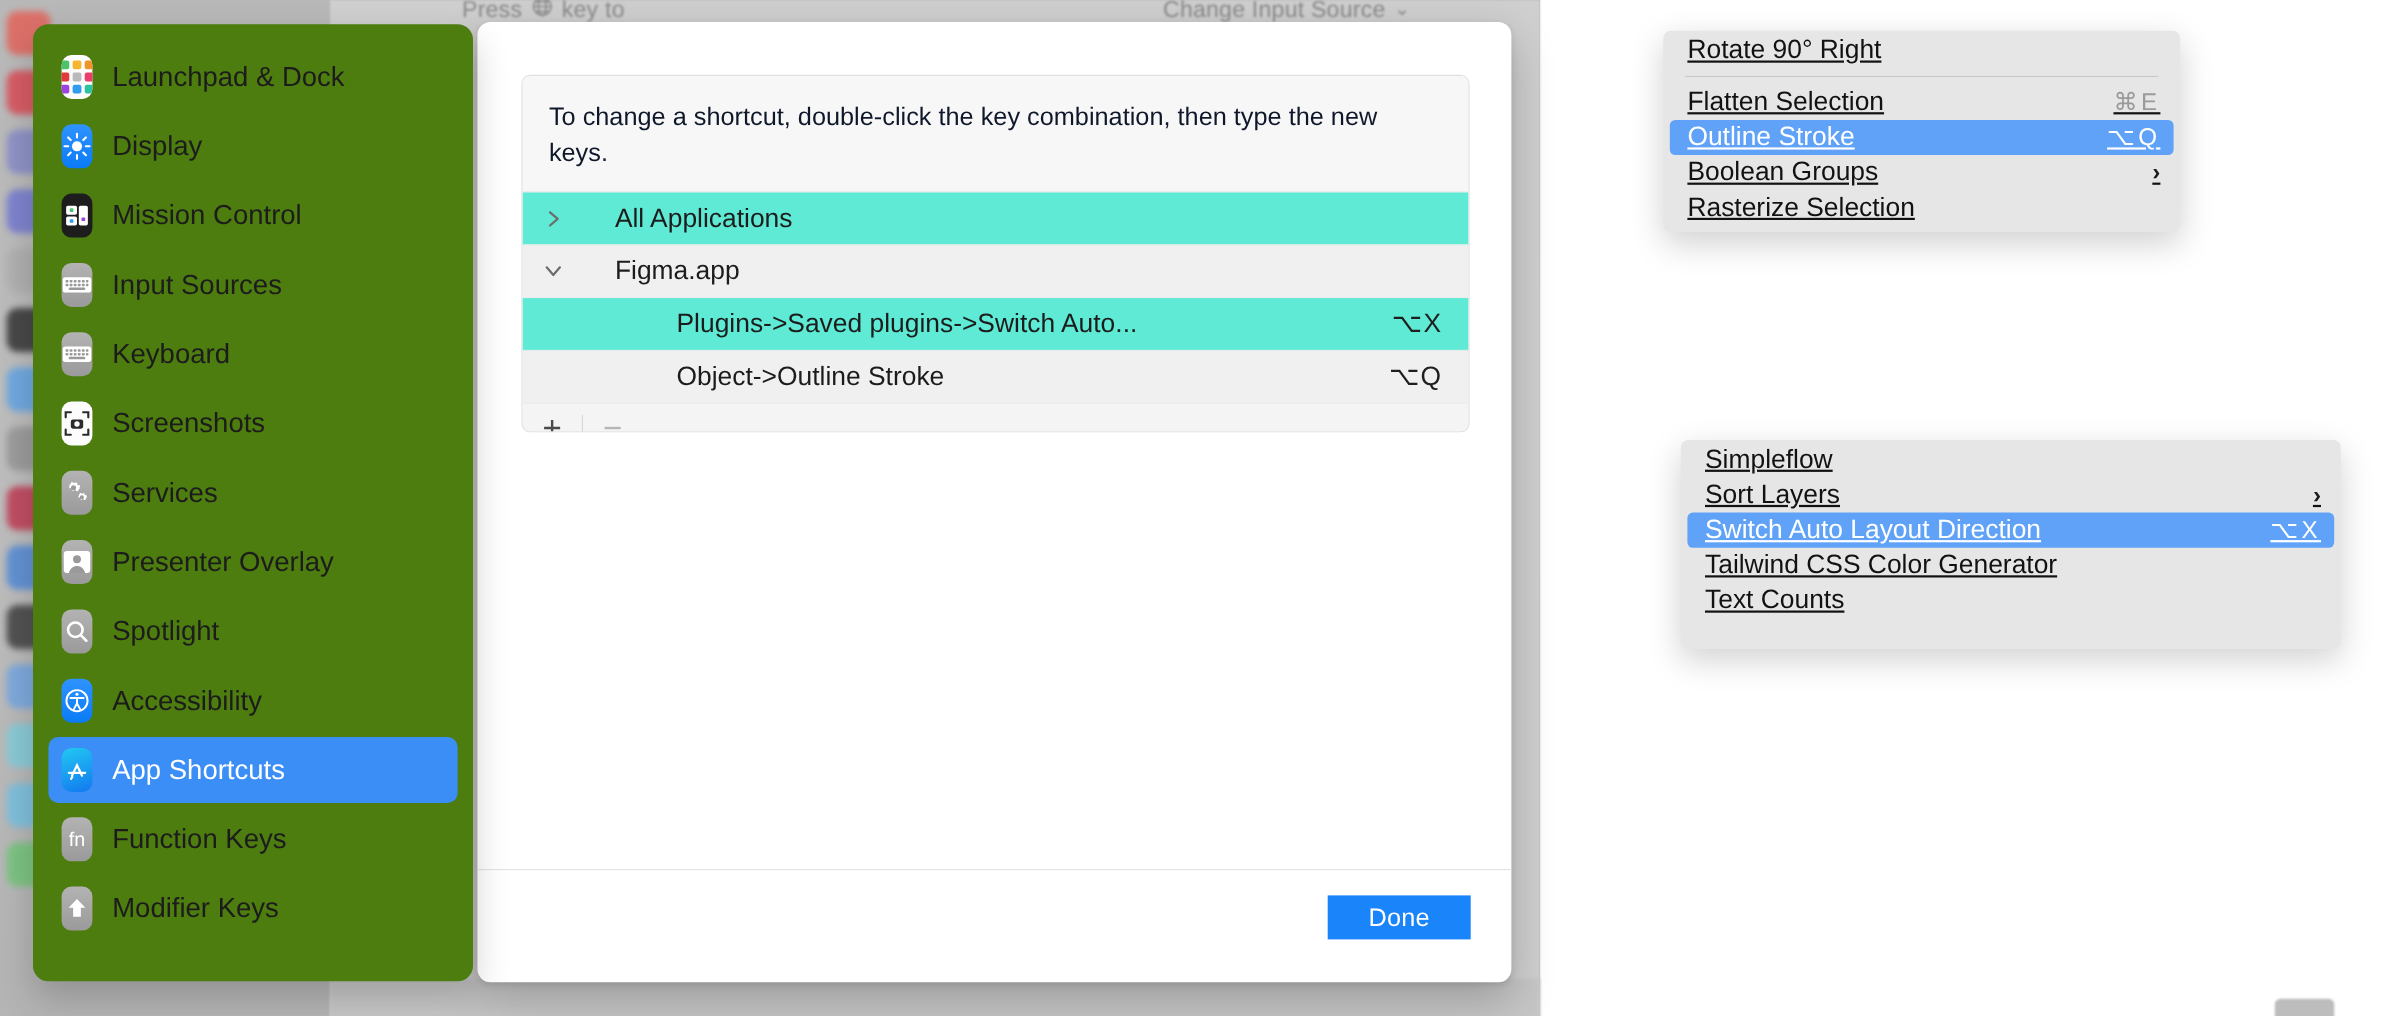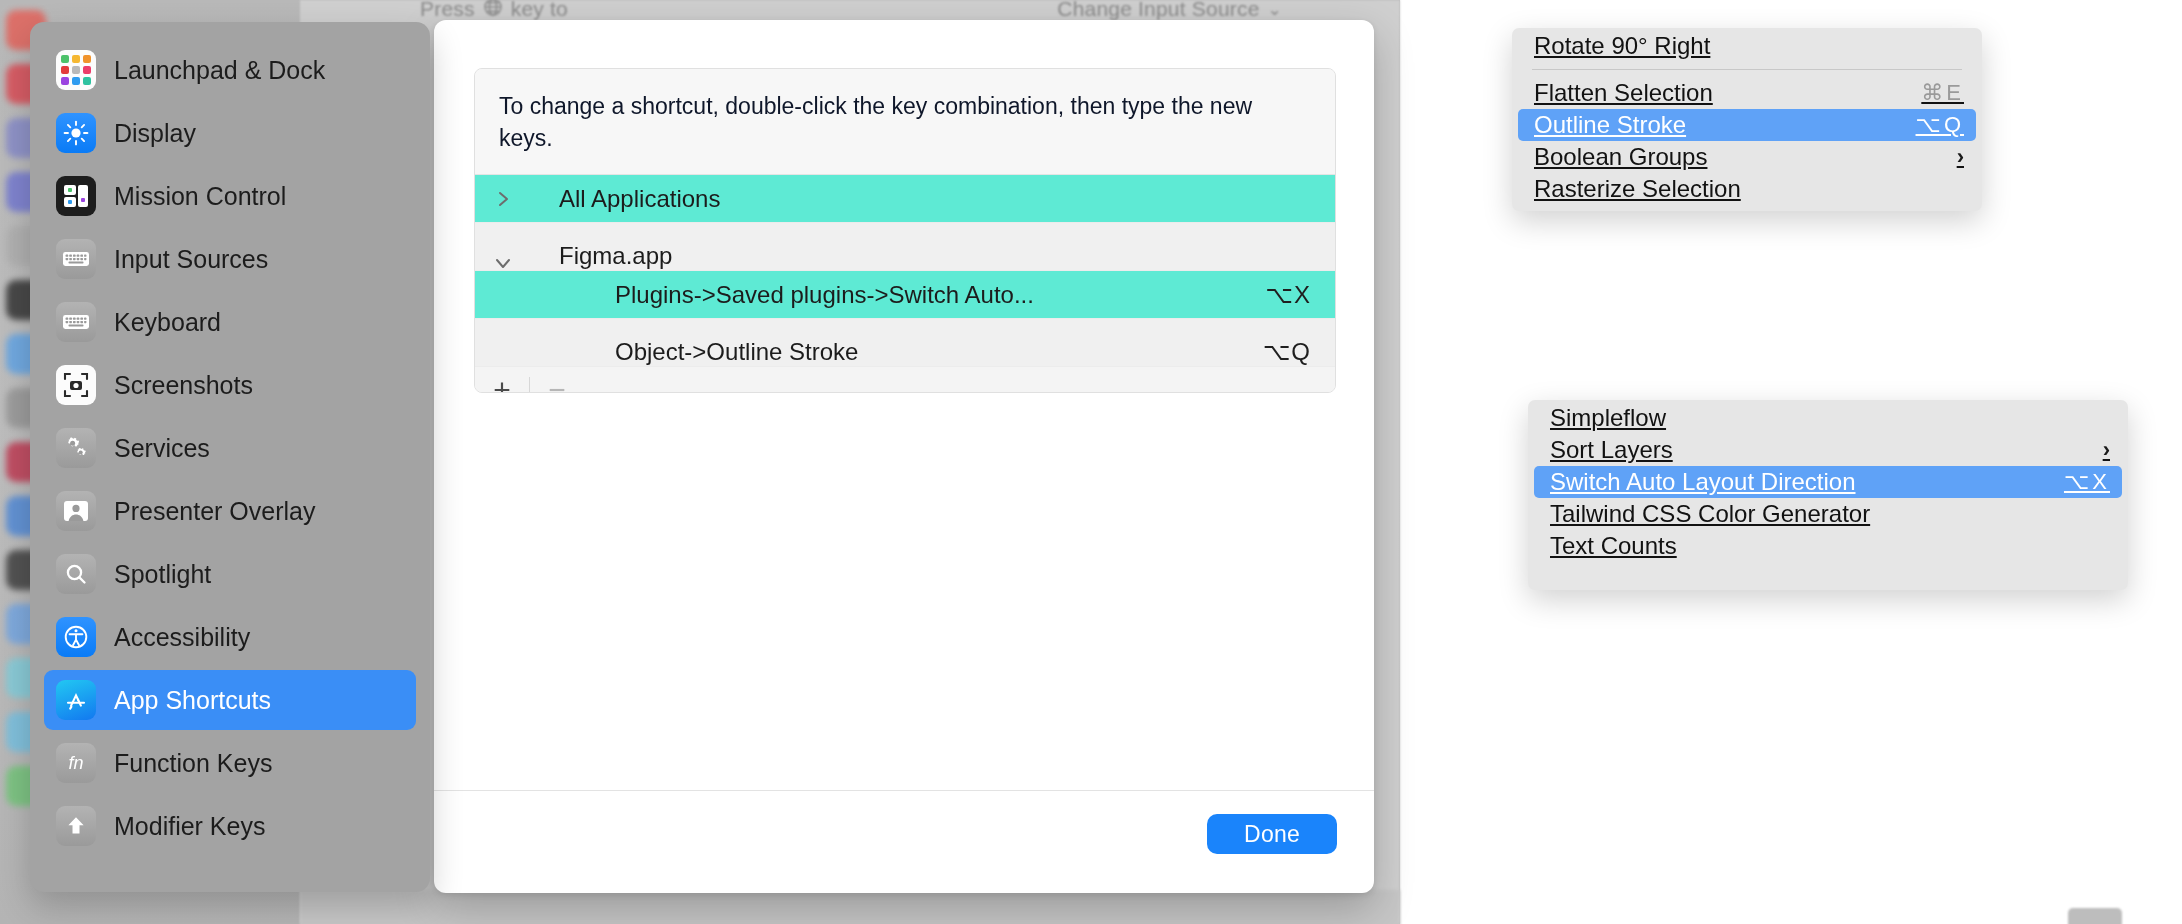--- a/index.html
+++ b/index.html
@@ -52,21 +52,21 @@
     background: #ffffff;
     border-radius: 12px;
     box-shadow: 0 16px 40px rgba(0,0,0,.22), 0 2px 6px rgba(0,0,0,.10);
   }
   .sheet-footer-sep {
     position: absolute; left: 434px; top: 790px; width: 940px; height: 1px;
     background: #e3e3e3;
   }
   .done-btn {
     position: absolute; left: 1207px; top: 814px; width: 130px; height: 40px;
-    background: #1a84fb; color: #fff; border: none; border-radius: 10px;
+    background: #1a84fb; color: #fff; border: none; border-radius: 0;
     font-size: 23px; font-family: inherit; cursor: pointer;
     display: flex; align-items: center; justify-content: center;
     letter-spacing: .2px;
   }
 
   
   .card {
     position: absolute; left: 474px; top: 68px; width: 862px; height: 325px;
     background: #f7f7f7;
     border: 1px solid #e0e0e0;
@@ -77,21 +77,21 @@
     padding: 22px 24px 20px 24px;
     font-size: 23px; line-height: 1.38; color: #0f172a;
     border-bottom: 1px solid #e4e4e4;
     background: #f7f7f7;
   }
   .tree-row {
     display: flex; align-items: center; height: 48px;
     font-size: 24px; color: #1c1c1c; position: relative;
     border-bottom: 1px solid #ececec;
   }
-  .tree-row.alt { background: #f0f0f0; align-items: flex-end; }
+  .tree-row.alt { background: #f0f0f0; }
   .tree-row.plain { background: #5eead4; }
   .twisty {
     width: 56px; display: flex; align-items: center; justify-content: center;
     color: #6d6d6d; font-size: 22px; flex: none; cursor: pointer;
   }
   .twisty svg { display: block; }
   .tree-label { flex: 1 1 auto; }
   .tree-row.lvl0 .tree-label { padding-left: 28px; }
   .tree-row.lvl1 .tree-label { padding-left: 84px; }
   .tree-key {
@@ -106,35 +106,35 @@
     width: 54px; height: 46px; display: flex; align-items: center;
     justify-content: center; font-size: 30px; color: #4a4a4a;
     cursor: pointer; background: none; border: none; font-family: inherit;
   }
   .tb-btn.dim { color: #b6b6b6; font-size: 30px; }
   .tb-sep { width: 1px; height: 26px; background: #d7d7d7; }
 
   
   .side-panel {
     position: absolute; left: 30px; top: 22px; width: 400px; height: 870px;
-    background: #a3a3a3; border-radius: 14px;
+    background: #4d7c0f; border-radius: 14px;
     box-shadow: 0 14px 34px rgba(0,0,0,.20);
     padding: 18px 14px 0 14px;
   }
   .side-item {
     display: flex; align-items: center; gap: 18px;
     height: 60px; padding: 0 12px; border-radius: 9px;
     font-size: 25px; color: #1c1c1c; cursor: pointer;
     margin-bottom: 3px;
   }
   .side-item.active { background: #3a8ef6; color: #ffffff; }
   .side-ico {
-    width: 40px; height: 40px; border-radius: 9px; flex: none;
+    width: 28px; height: 40px; border-radius: 9px; flex: none;
     display: flex; align-items: center; justify-content: center;
-    color: #fff; font-size: 20px; overflow: hidden; font-style: italic;
+    color: #fff; font-size: 20px; overflow: hidden;
   }
   .side-ico svg { display: block; }
   .ico-grey { background: linear-gradient(180deg,#b3b3b3,#9a9a9a); }
   .ico-blue { background: linear-gradient(180deg,#2f93ff,#0a7bf6); }
   .ico-white { background: #fcfcfc; }
   .ico-dark { background: #1d1d1d; }
   .ico-appstore { background: linear-gradient(160deg,#22c8f2,#1278f0); }
   .lp-grid { display: grid; grid-template-columns: repeat(3,8px); grid-template-rows: repeat(3,8px); gap: 3px; }
   .lp-grid i { display: block; width: 8px; height: 8px; border-radius: 2px; }
   .fn-text { font-size: 18px; color: #fff; font-weight: 400; }

